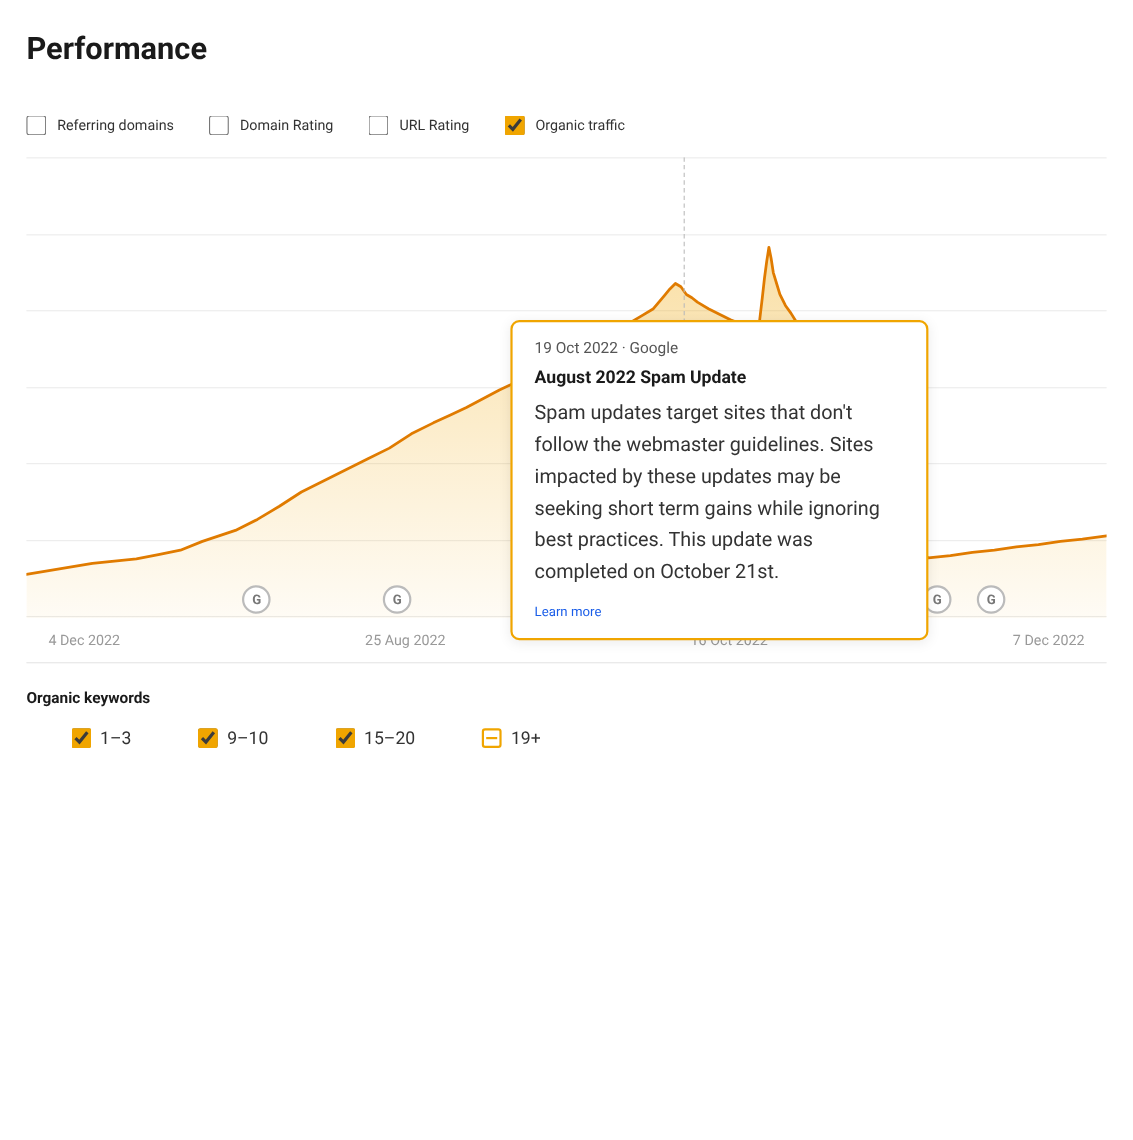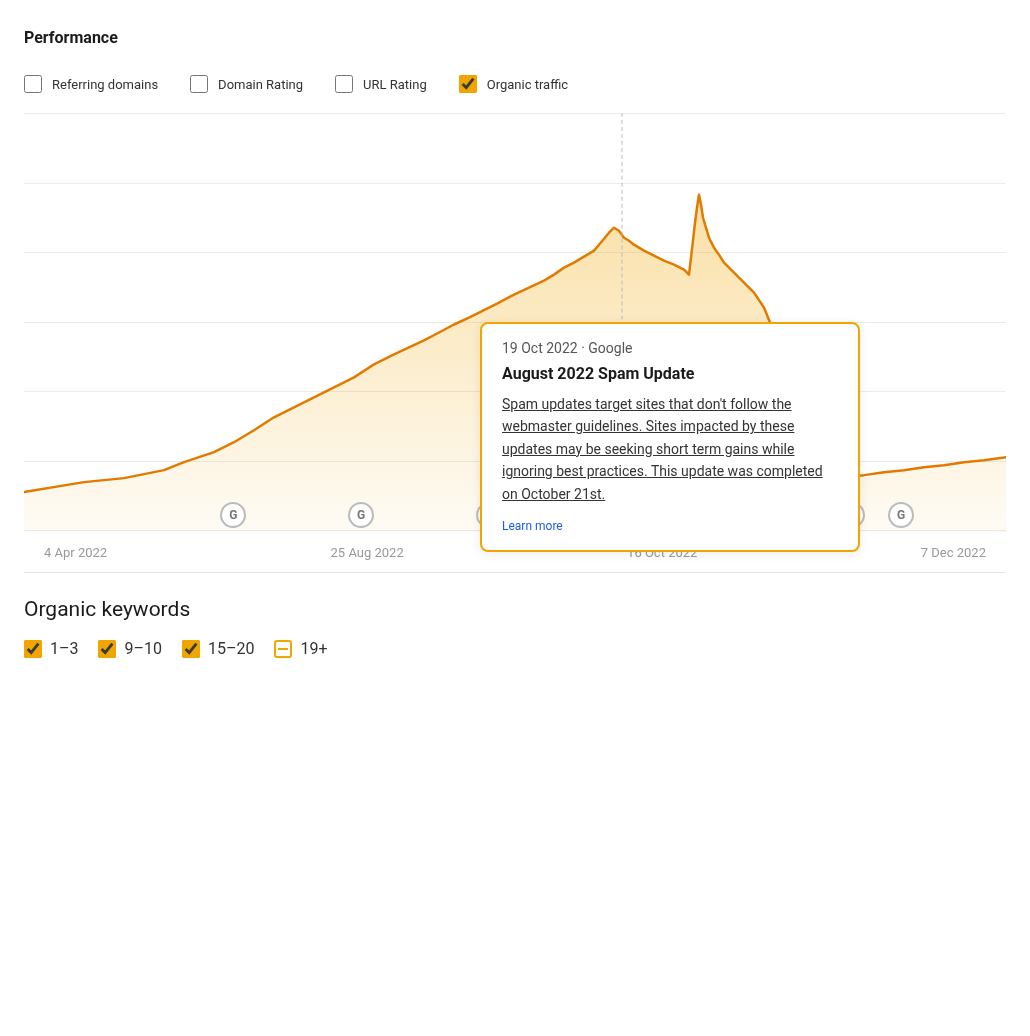--- a/index.html
+++ b/index.html
@@ -10,23 +10,23 @@
       width: 1030px;
       min-height: 1036px;
       overflow: hidden;
     }
 
     .container {
       padding: 28px 24px 0 24px;
     }
 
     .title {
-      font-size: 16px;
+      font-size: 28px;
       font-weight: 700;
-      margin-bottom: 28px;
+      margin-bottom: 44px;
       color: #1a1a1a;
     }
 
     .checkbox-row {
       display: flex;
       align-items: center;
       gap: 32px;
       margin-bottom: 20px;
       flex-wrap: wrap;
     }
@@ -128,73 +128,73 @@
 
     .tooltip {
       position: absolute;
       background: #fff;
       border: 2px solid #f0a500;
       border-radius: 8px;
       padding: 16px 20px;
       width: 380px;
       z-index: 10;
       bottom: 20px;
-      left: 456px;
+      left: 440px;
       box-shadow: 0 2px 12px rgba(0,0,0,0.08);
     }
 
     .tooltip-date {
       font-size: 14px;
       color: #555;
       margin-bottom: 8px;
     }
 
     .tooltip-title {
       font-size: 16px;
       font-weight: 700;
       margin-bottom: 10px;
       color: #1a1a1a;
     }
 
     .tooltip-body {
-      font-size: 14px;
+      font-size: 18px;
       color: #333;
       line-height: 1.6;
       margin-bottom: 10px;
-      text-decoration: underline;
     }
 
     .tooltip-link {
       font-size: 12px;
       color: #1a5de8;
       text-decoration: none;
       cursor: pointer;
     }
 
     .bottom-section {
       padding: 24px 24px 0 24px;
     }
 
     .organic-title {
-      font-size: 21px;
-      font-weight: 400;
+      font-size: 14px;
+      font-weight: 700;
       margin-bottom: 18px;
     }
 
     .keyword-row {
       display: flex;
       align-items: center;
       gap: 20px;
     }
 
     .keyword-item {
       display: flex;
       align-items: center;
       gap: 8px;
       cursor: pointer;
+      margin-left: 41px;
     }
 
     .keyword-item input[type="checkbox"] {
       width: 18px;
       height: 18px;
       accent-color: #f0a500;
       cursor: pointer;
     }
 
     .keyword-item label {
@@ -456,21 +456,21 @@
       <div class="g-marker-circle active">G</div>
     </div>
     <div class="g-marker" style="left: 83%;">
       <div class="g-marker-circle">G</div>
     </div>
     <div class="g-marker" style="left: 88%;">
       <div class="g-marker-circle">G</div>
     </div>
 
     <div class="x-axis">
-      <span class="x-label">4 Apr 2022</span>
+      <span class="x-label">4 Dec 2022</span>
       <span class="x-label">25 Aug 2022</span>
       <span class="x-label">16 Oct 2022</span>
       <span class="x-label">7 Dec 2022</span>
     </div>
 
     <div class="tooltip">
       <div class="tooltip-date">19 Oct 2022 · Google</div>
       <div class="tooltip-title">August 2022 Spam Update</div>
       <div class="tooltip-body">Spam updates target sites that don't follow the webmaster guidelines. Sites impacted by these updates may be seeking short term gains while ignoring best practices. This update was completed on October 21st.</div>
       <a class="tooltip-link" href="#">Learn more</a>

